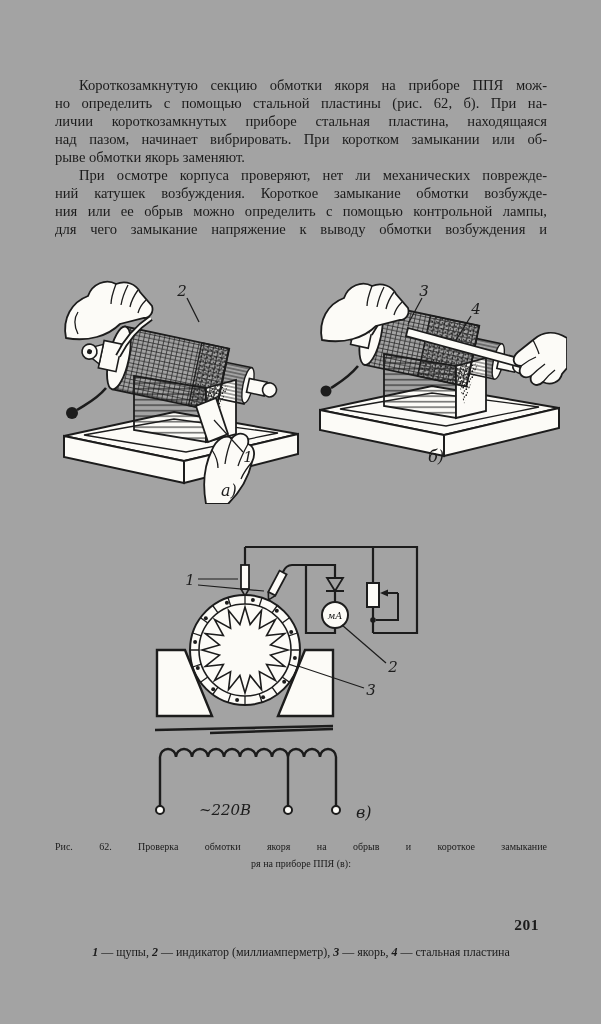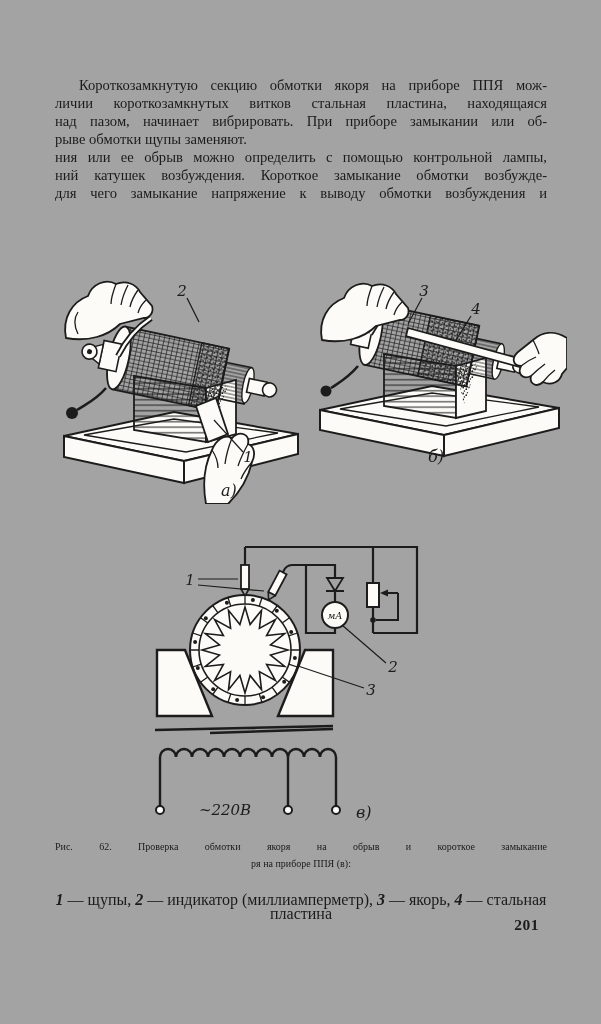--- a/index.html
+++ b/index.html
@@ -7,39 +7,41 @@
         font-family:"Liberation Serif",serif;color:#1b1b1b;}
   .body-text{position:absolute;left:55px;top:76px;width:492px;font-size:14.6px;line-height:18px;}
   .line{text-align:justify;text-align-last:justify;white-space:normal;}
   .line.end{text-align-last:left;}
   .line.indent{text-indent:24px;}
   .fig{position:absolute;}
   .fig svg{display:block;}
   .caption{position:absolute;left:55px;top:839px;width:492px;font-size:10px;line-height:16.5px;}
   .cap-line{text-align:justify;text-align-last:justify;}
   .cap-line.center{text-align:right;text-align-last:center;}
-  .legend{position:absolute;left:43px;top:893px;width:516px;font-size:16px;line-height:14px;
+  .legend{position:absolute;left:43px;top:945px;width:516px;font-size:12px;line-height:14px;
           text-align:center;white-space:pre-wrap;}
   .legend i{font-style:italic;font-weight:bold;}
   .pagenum{position:absolute;left:63px;top:916px;width:476px;text-align:right;
            font-size:15.5px;font-weight:bold;letter-spacing:.5px;}
   svg text{font-family:"DejaVu Serif",serif;font-style:italic;fill:#1c1c1c;}
 </style>
 </head>
 <body>
 
 <div class="page">
 
   <div class="body-text">
     <div class="line indent">Короткозамкнутую секцию обмотки якоря на приборе ППЯ мож-</div>
-    <div class="line">личии короткозамкнутых витков стальная пластина, находящаяся</div>
-    <div class="line">над пазом, начинает вибрировать. При приборе замыкании или об-</div>
-    <div class="line end">рыве обмотки щупы заменяют.</div>
+    <div class="line">но определить с помощью стальной пластины (рис. 62, б). При на-</div>
+    <div class="line">личии короткозамкнутых приборе стальная пластина, находящаяся</div>
+    <div class="line">над пазом, начинает вибрировать. При коротком замыкании или об-</div>
+    <div class="line end">рыве обмотки якорь заменяют.</div>
+    <div class="line indent">При осмотре корпуса проверяют, нет ли механических поврежде-</div>
+    <div class="line">ний катушек возбуждения. Короткое замыкание обмотки возбужде-</div>
     <div class="line">ния или ее обрыв можно определить с помощью контрольной лампы,</div>
-    <div class="line">ний катушек возбуждения. Короткое замыкание обмотки возбужде-</div>
     <div class="line">для чего замыкание напряжение к выводу обмотки возбуждения и</div>
   </div>
 
   <div class="fig" style="left:56px;top:276px">
   <svg width="250" height="228" viewBox="0 0 250 228">
     <defs>
       <pattern id="wA" width="5" height="8" patternUnits="userSpaceOnUse">
         <path d="M2.5,0 V8 M0,0.5 H5 M0,4.3 H5" stroke="#1c1c1c" stroke-width="0.7" fill="none"></path>
       </pattern>
       <pattern id="spA" width="6" height="6" patternUnits="userSpaceOnUse">

